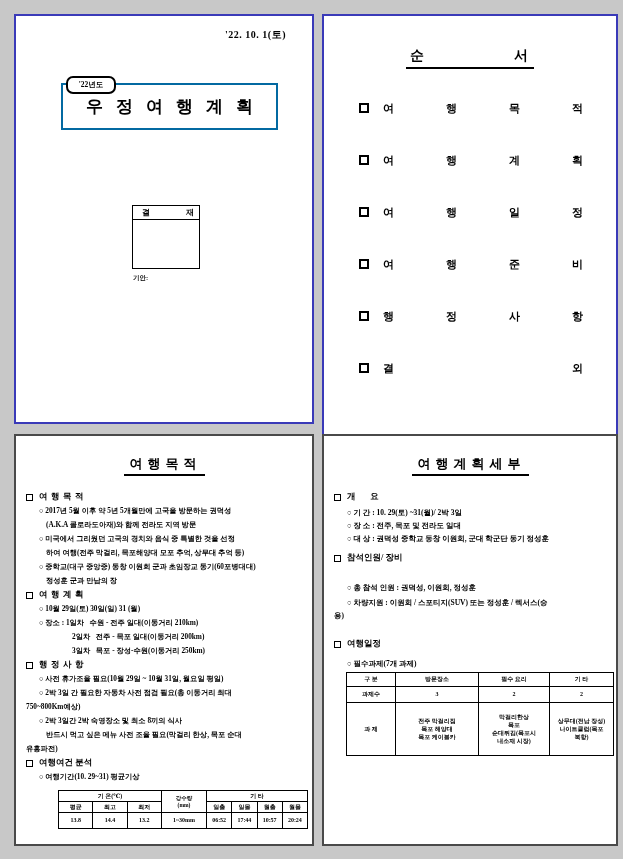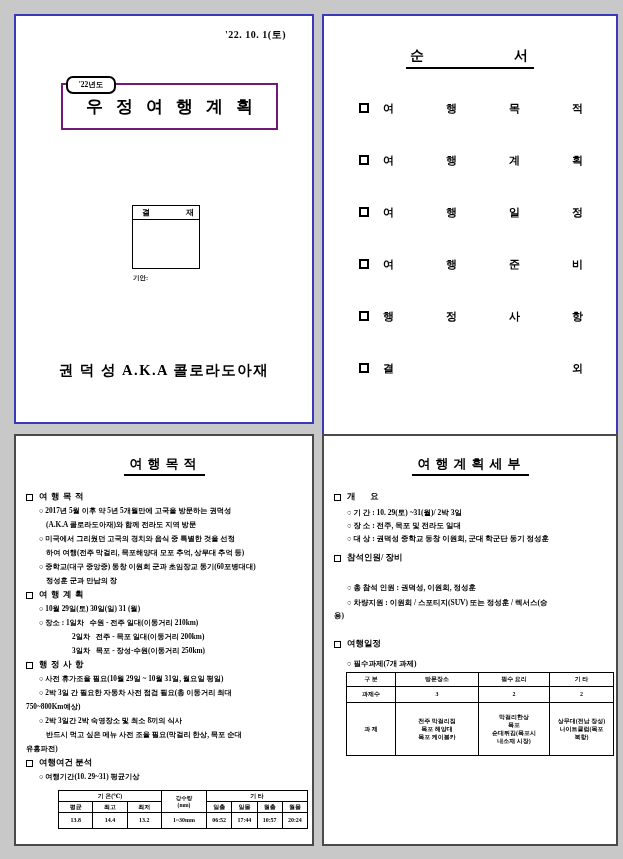--- a/index.html
+++ b/index.html
@@ -12,21 +12,21 @@
   #p1{left:14px;top:14px;width:300px;height:410px;}
   #p2{left:322px;top:14px;width:296px;height:478px;}
   #p3{left:14px;top:434px;width:300px;height:412px;}
   #p4{left:322px;top:434px;width:296px;height:412px;}
 
   
   .date{position:absolute;top:12px;right:26px;font-size:10px;letter-spacing:0.5px;}
   .year-tab{position:absolute;left:50px;top:60px;width:46px;height:14px;border:2px solid #000;
             border-radius:7px;background:#fff;z-index:2;font-size:7.5px;line-height:14px;
             text-align:center;}
-  .title-box{position:absolute;left:45px;top:67px;width:213px;height:43px;border:2px solid #701a75;
+  .title-box{position:absolute;left:45px;top:67px;width:213px;height:43px;border:2px solid #0369a1;
              display:flex;align-items:center;justify-content:center;z-index:1;}
   .cover-title{font-size:17px;letter-spacing:13px;padding-left:13px;white-space:pre;}
   .approval{position:absolute;left:116px;top:189px;width:66px;border:1px solid #000;}
   .approval-head{height:13px;border-bottom:1px solid #000;font-size:8px;line-height:13px;
                  padding-left:9px;letter-spacing:36px;white-space:pre;overflow:hidden;}
   .approval-body{height:48px;}
   .drafter{position:absolute;left:117px;top:258px;font-size:6.5px;}
   .author{position:absolute;left:0;right:0;top:345px;text-align:center;font-size:14.5px;
           letter-spacing:1.5px;white-space:pre;}
 
@@ -82,21 +82,20 @@
     <div class="date">'22. 10. 1(토)</div>
     <div class="year-tab">'22년도</div>
     <div class="title-box">
       <span class="cover-title">우정여행계획</span>
     </div>
     <div class="approval">
       <div class="approval-head">결재</div>
       <div class="approval-body"></div>
     </div>
     <div class="drafter">기안:</div>
-    <div class="author">권 덕 성 A.K.A 콜로라도아재</div>
   </div>
 
   <div class="page blue" id="p2">
     <div class="agenda-title-wrap">
       <span class="agenda-title">순                서</span>
     </div>
     <div class="agenda-list">
       <div class="agenda-row">
         <span class="sq"></span>
         <span class="agenda-label spread4">여행목적</span>

